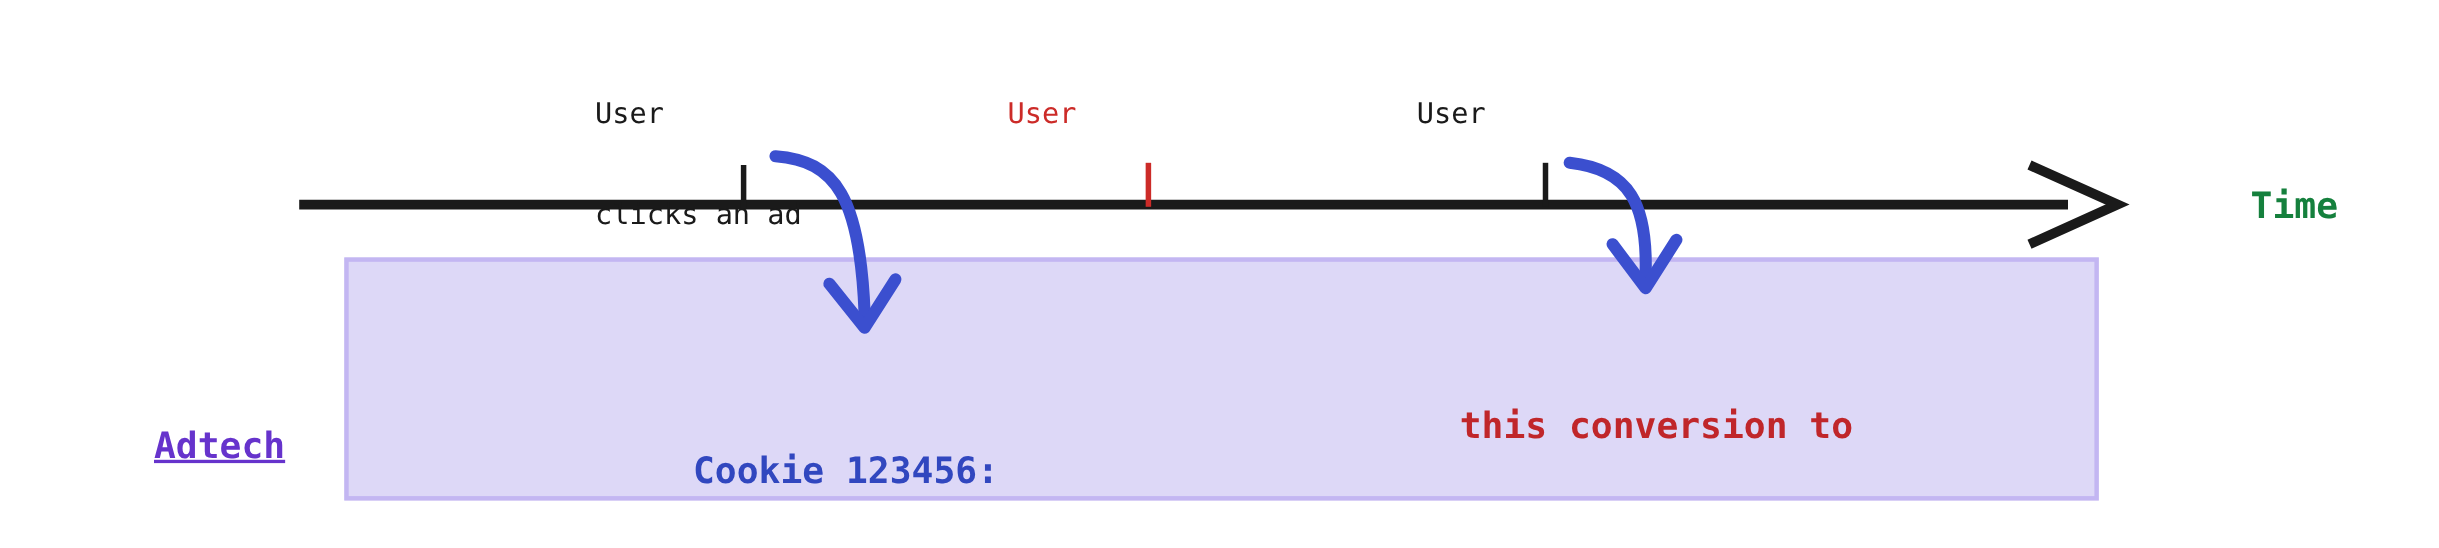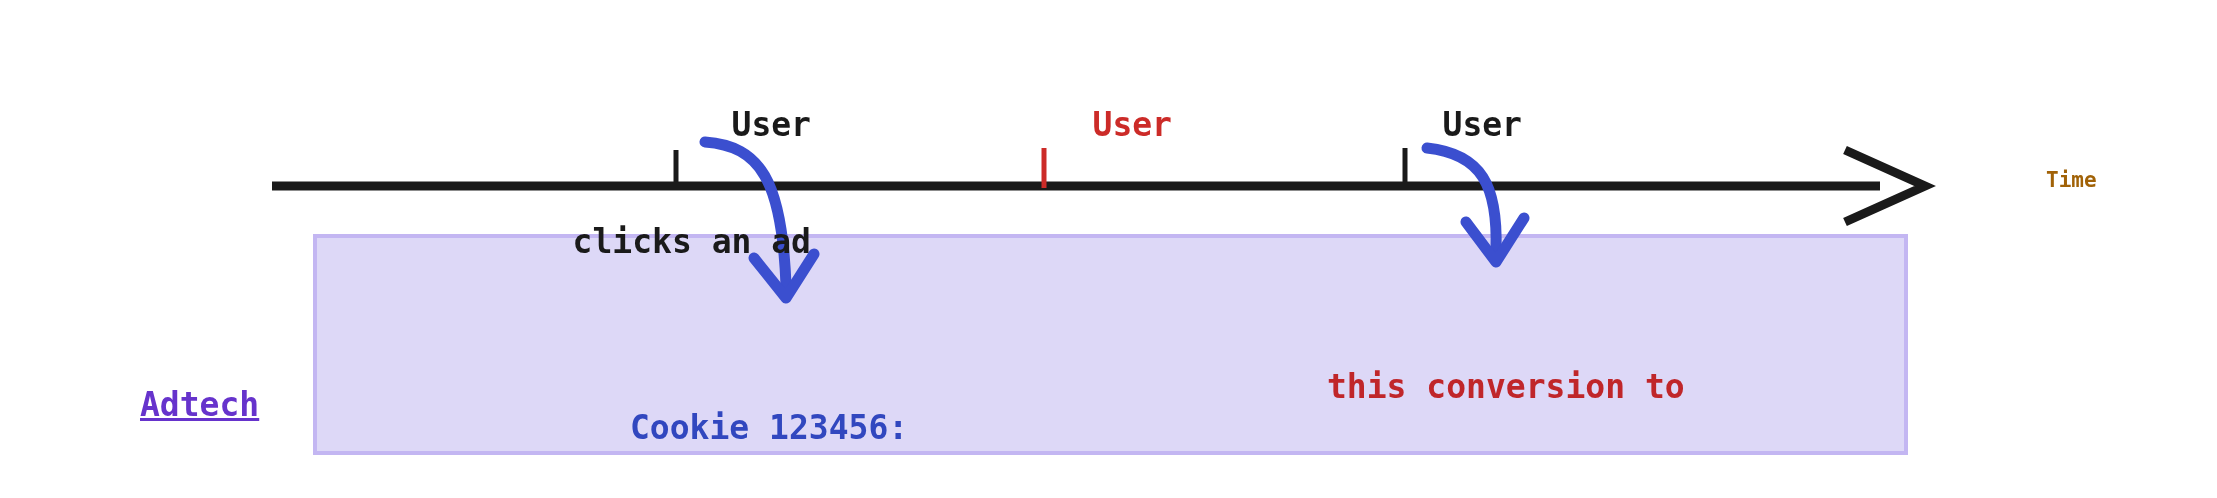--- a/index.html
+++ b/index.html
@@ -27,33 +27,33 @@
   }
   .lbl {
     position: absolute;
     white-space: pre;
     line-height: 1.18;
     letter-spacing: 0px;
   }
 
   
   .event-label {
-    font-size: 33px;
-    text-align: right;
-    font-weight: 700;
+    font-size: 26px;
+    text-align: left;
+    font-weight: 400;
   }
   .event-label.black { color: #1a1a1a; }
   .event-label.red   { color: #cc2b28; }
   .event-label .ln { display: block; }
 
   
   #time-caption {
-    font-size: 21px;
+    font-size: 33px;
     font-weight: 700;
-    color: #a16207;
+    color: #15803d;
     left: 2046px;
     top: 168px;
   }
 
   
   #adtech-server-label {
     font-size: 33px;
     font-weight: 700;
     color: #6633cc;
     left: 140px;

